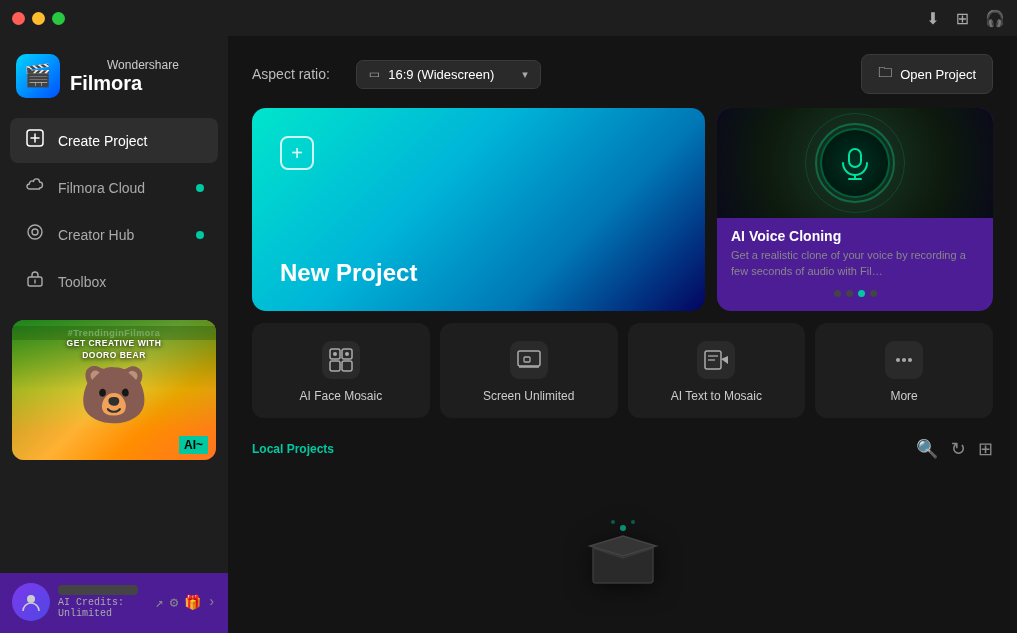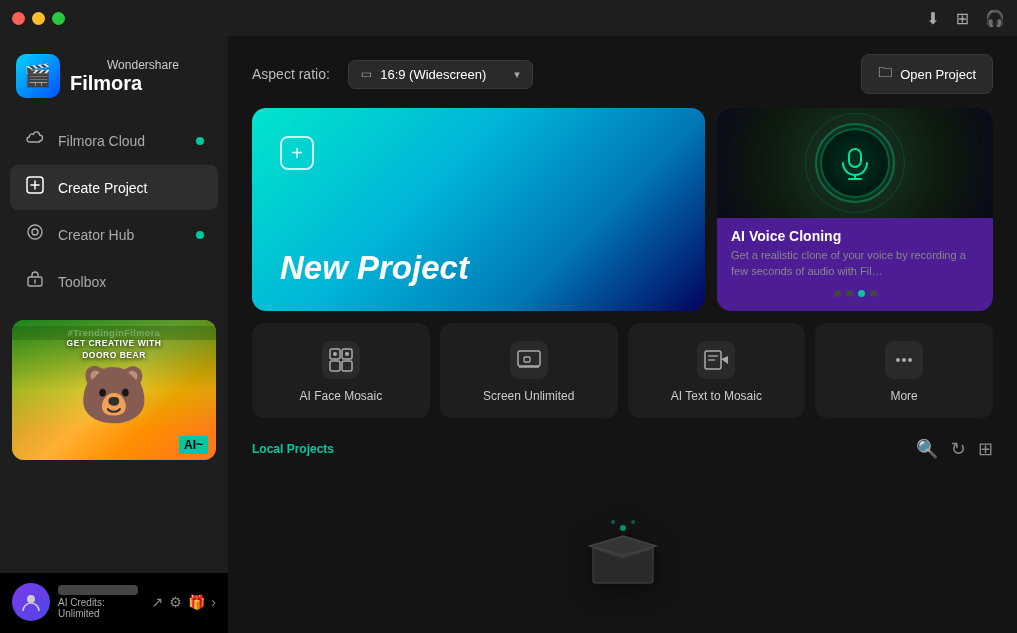--- a/index.html
+++ b/index.html
@@ -176,21 +176,22 @@
       border-radius: 0;
     }
 
     
     .sidebar-user {
       margin-top: auto;
       padding: 10px 12px 12px;
       display: flex;
       align-items: center;
       gap: 8px;
-      background: #000000;
+      background: #4c1d95;
+      font-family: Liberation Mono, monospace;
     }
     .user-avatar {
       width: 38px;
       height: 38px;
       border-radius: 50%;
       background: linear-gradient(135deg, #7c3aed, #4f46e5);
       display: flex;
       align-items: center;
       justify-content: center;
       font-size: 18px;
@@ -243,21 +244,21 @@
     }
     .main-header {
       display: flex;
       align-items: center;
       justify-content: space-between;
       padding: 18px 24px 14px;
     }
     .aspect-ratio-row {
       display: flex;
       align-items: center;
-      gap: 18px;
+      gap: 26px;
     }
     .aspect-label {
       font-size: 14px;
       color: #bbb;
     }
     .aspect-select {
       background: #2a2a2a;
       border: 1px solid #3a3a3a;
       border-radius: 7px;
       color: #fff;
@@ -329,24 +330,23 @@
       border: 2.5px solid rgba(255,255,255,0.8);
       border-radius: 8px;
       display: flex;
       align-items: center;
       justify-content: center;
       font-size: 20px;
       color: rgba(255,255,255,0.9);
       font-weight: 300;
     }
     .new-project-title {
-      font-size: 33px;
+      font-size: 24px;
       font-weight: 700;
       color: #fff;
-      font-style: italic;
     }
 
     
     .ai-voice-card {
       background: #4c1d95;
       border-radius: 14px;
       padding: 0;
       cursor: pointer;
       overflow: hidden;
       position: relative;
@@ -510,39 +510,39 @@
 
     <div class="sidebar-logo">
       <div class="logo-icon">🎬</div>
       <div class="logo-text">
         <span class="logo-text-top">Wondershare</span>
         <span class="logo-text-bottom">Filmora</span>
       </div>
     </div>
 
     <nav class="sidebar-nav">
-      <div class="nav-item">
-        <span class="nav-icon">
-          <svg width="18" height="18" viewBox="0 0 18 18" fill="none">
-            <path d="M13.5 12a3 3 0 000-6 3 3 0 00-5.97-.5A2.5 2.5 0 003.5 8h0a2.5 2.5 0 000 5H13.5z" stroke="#aaa" stroke-width="1.4" stroke-linejoin="round" fill="none"></path>
-          </svg>
-        </span>
-        <span>Filmora Cloud</span>
-        <div class="nav-badge"></div>
-      </div>
-
       <div class="nav-item active">
         <span class="nav-icon">
           <svg width="18" height="18" viewBox="0 0 18 18" fill="none">
             <rect x="1" y="1" width="16" height="16" rx="3" stroke="#fff" stroke-width="1.5"></rect>
             <line x1="9" y1="5" x2="9" y2="13" stroke="#fff" stroke-width="1.5" stroke-linecap="round"></line>
             <line x1="5" y1="9" x2="13" y2="9" stroke="#fff" stroke-width="1.5" stroke-linecap="round"></line>
           </svg>
         </span>
         <span>Create Project</span>
+      </div>
+
+      <div class="nav-item">
+        <span class="nav-icon">
+          <svg width="18" height="18" viewBox="0 0 18 18" fill="none">
+            <path d="M13.5 12a3 3 0 000-6 3 3 0 00-5.97-.5A2.5 2.5 0 003.5 8h0a2.5 2.5 0 000 5H13.5z" stroke="#aaa" stroke-width="1.4" stroke-linejoin="round" fill="none"></path>
+          </svg>
+        </span>
+        <span>Filmora Cloud</span>
+        <div class="nav-badge"></div>
       </div>
 
       <div class="nav-item">
         <span class="nav-icon">
           <svg width="18" height="18" viewBox="0 0 18 18" fill="none">
             <circle cx="9" cy="9" r="7" stroke="#aaa" stroke-width="1.4"></circle>
             <circle cx="9" cy="9" r="3" stroke="#aaa" stroke-width="1.4"></circle>
           </svg>
         </span>
         <span>Creator Hub</span>

